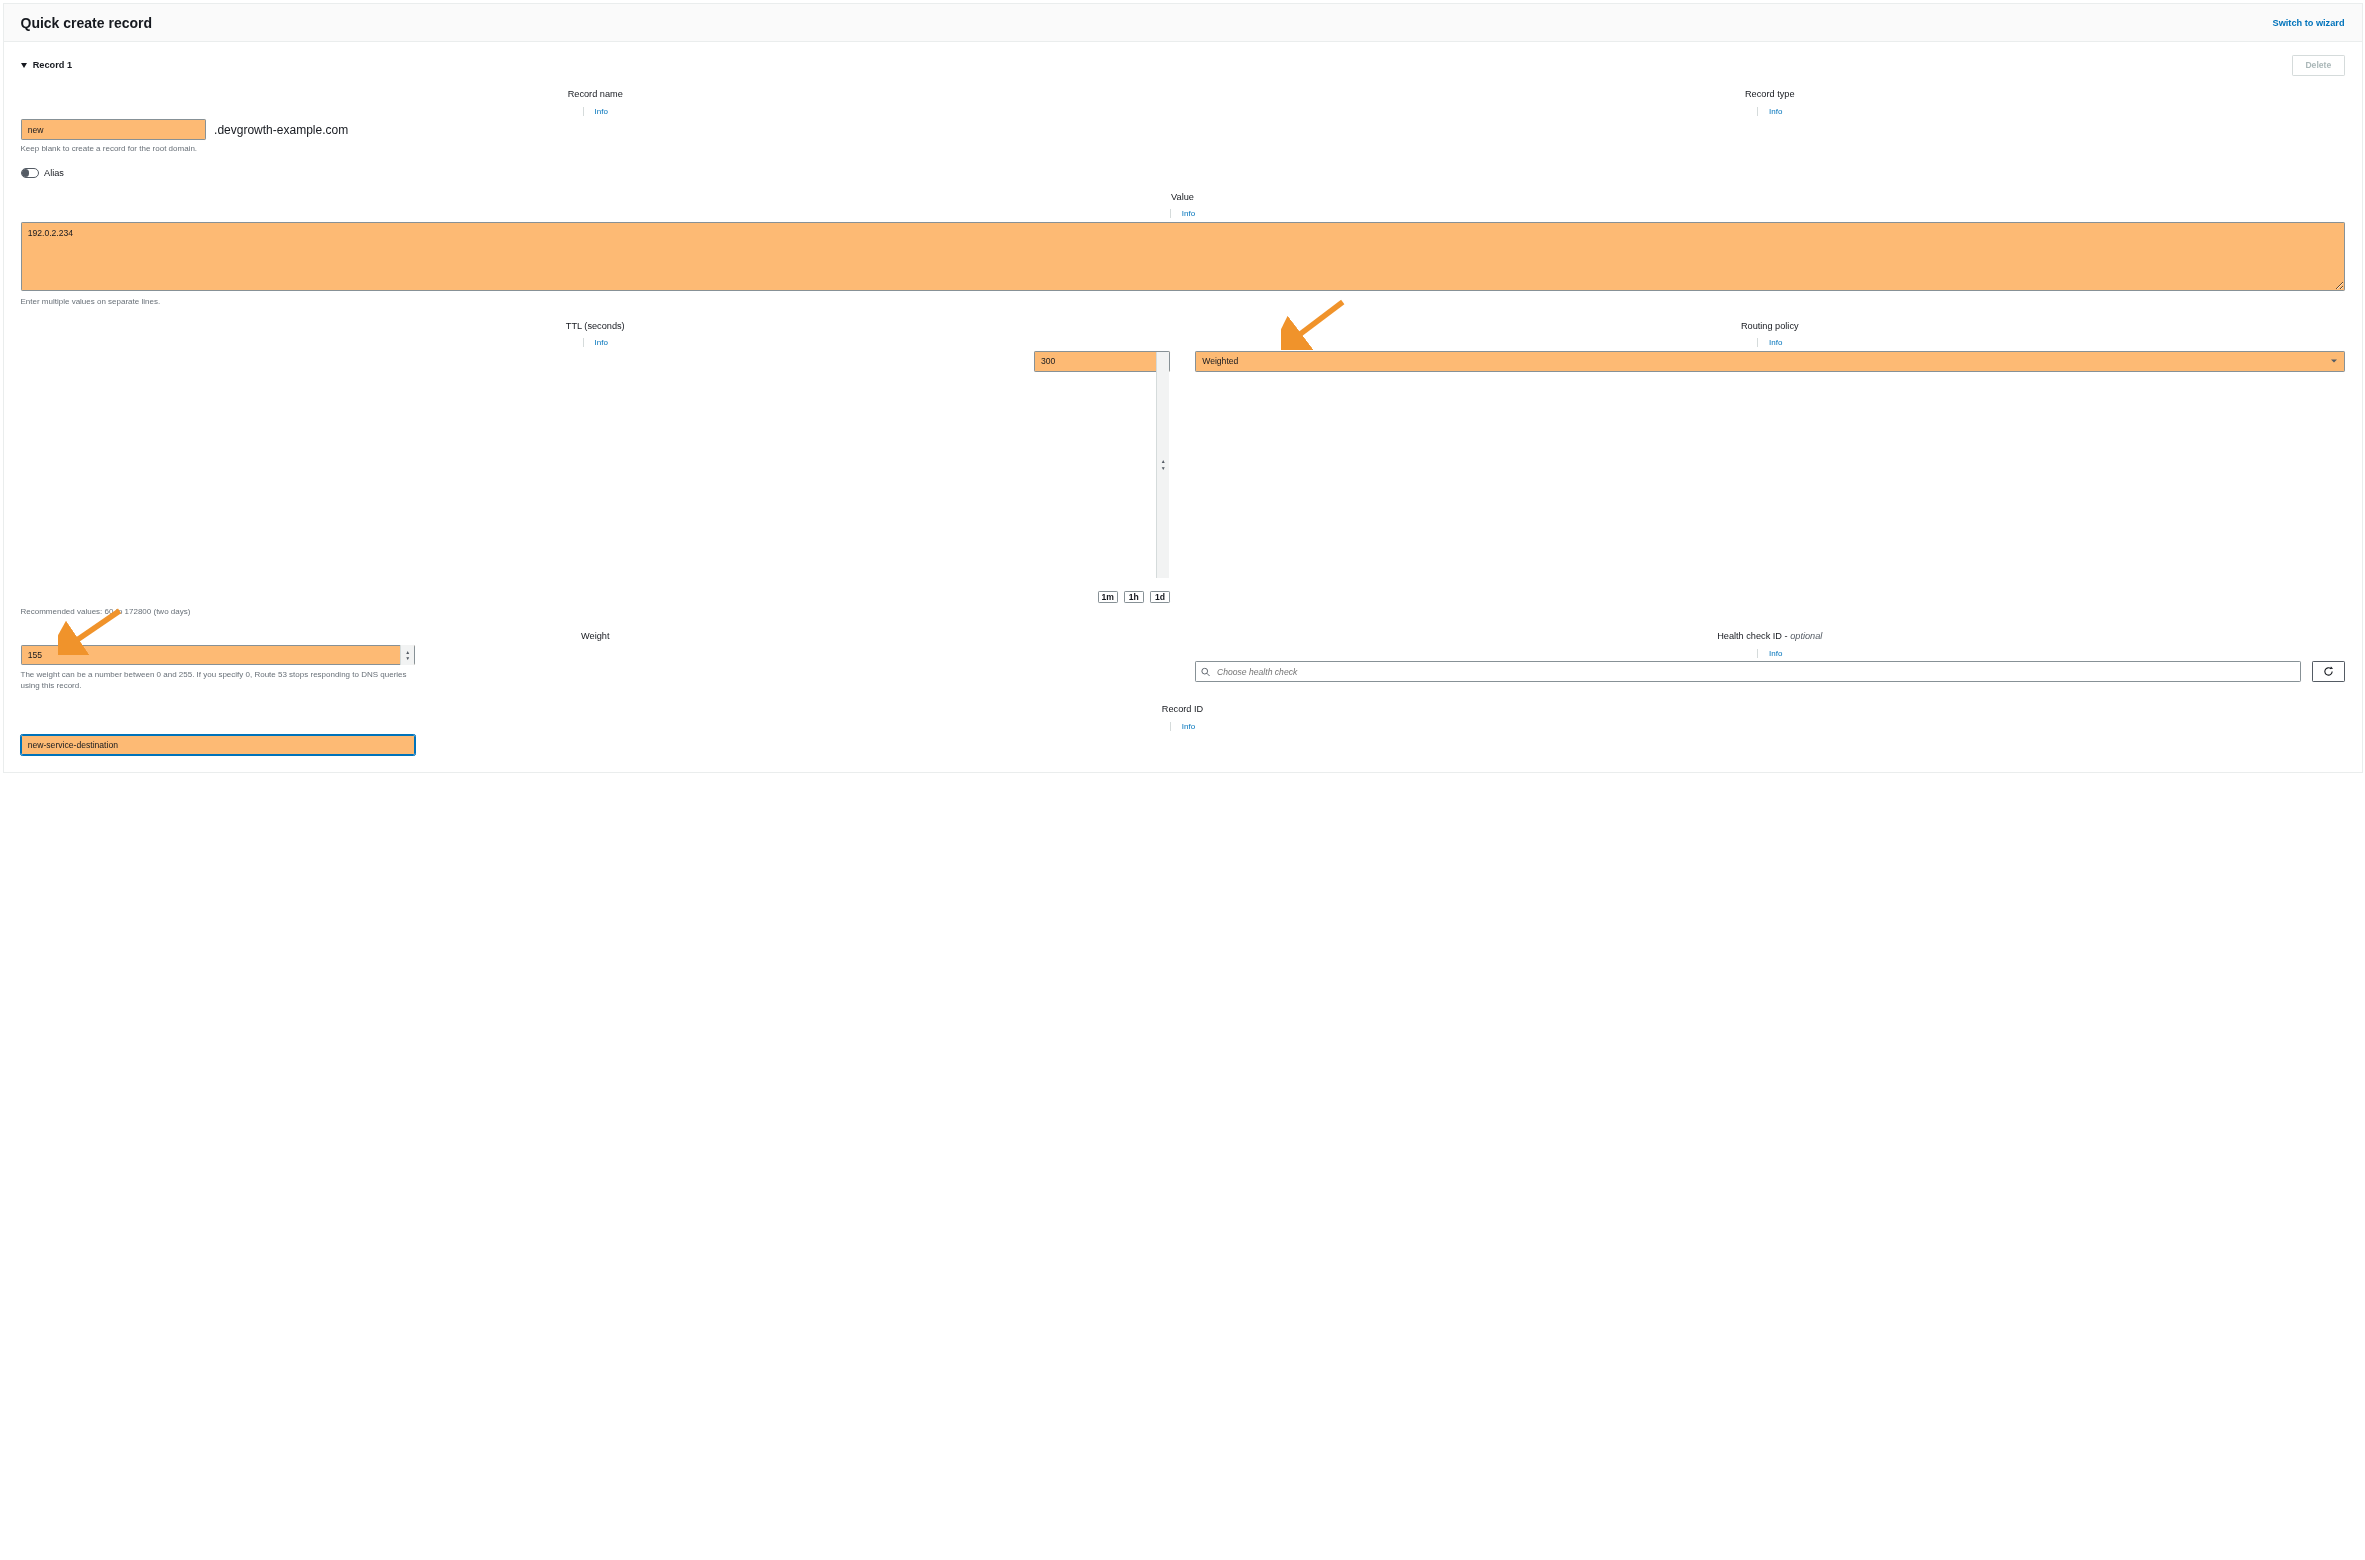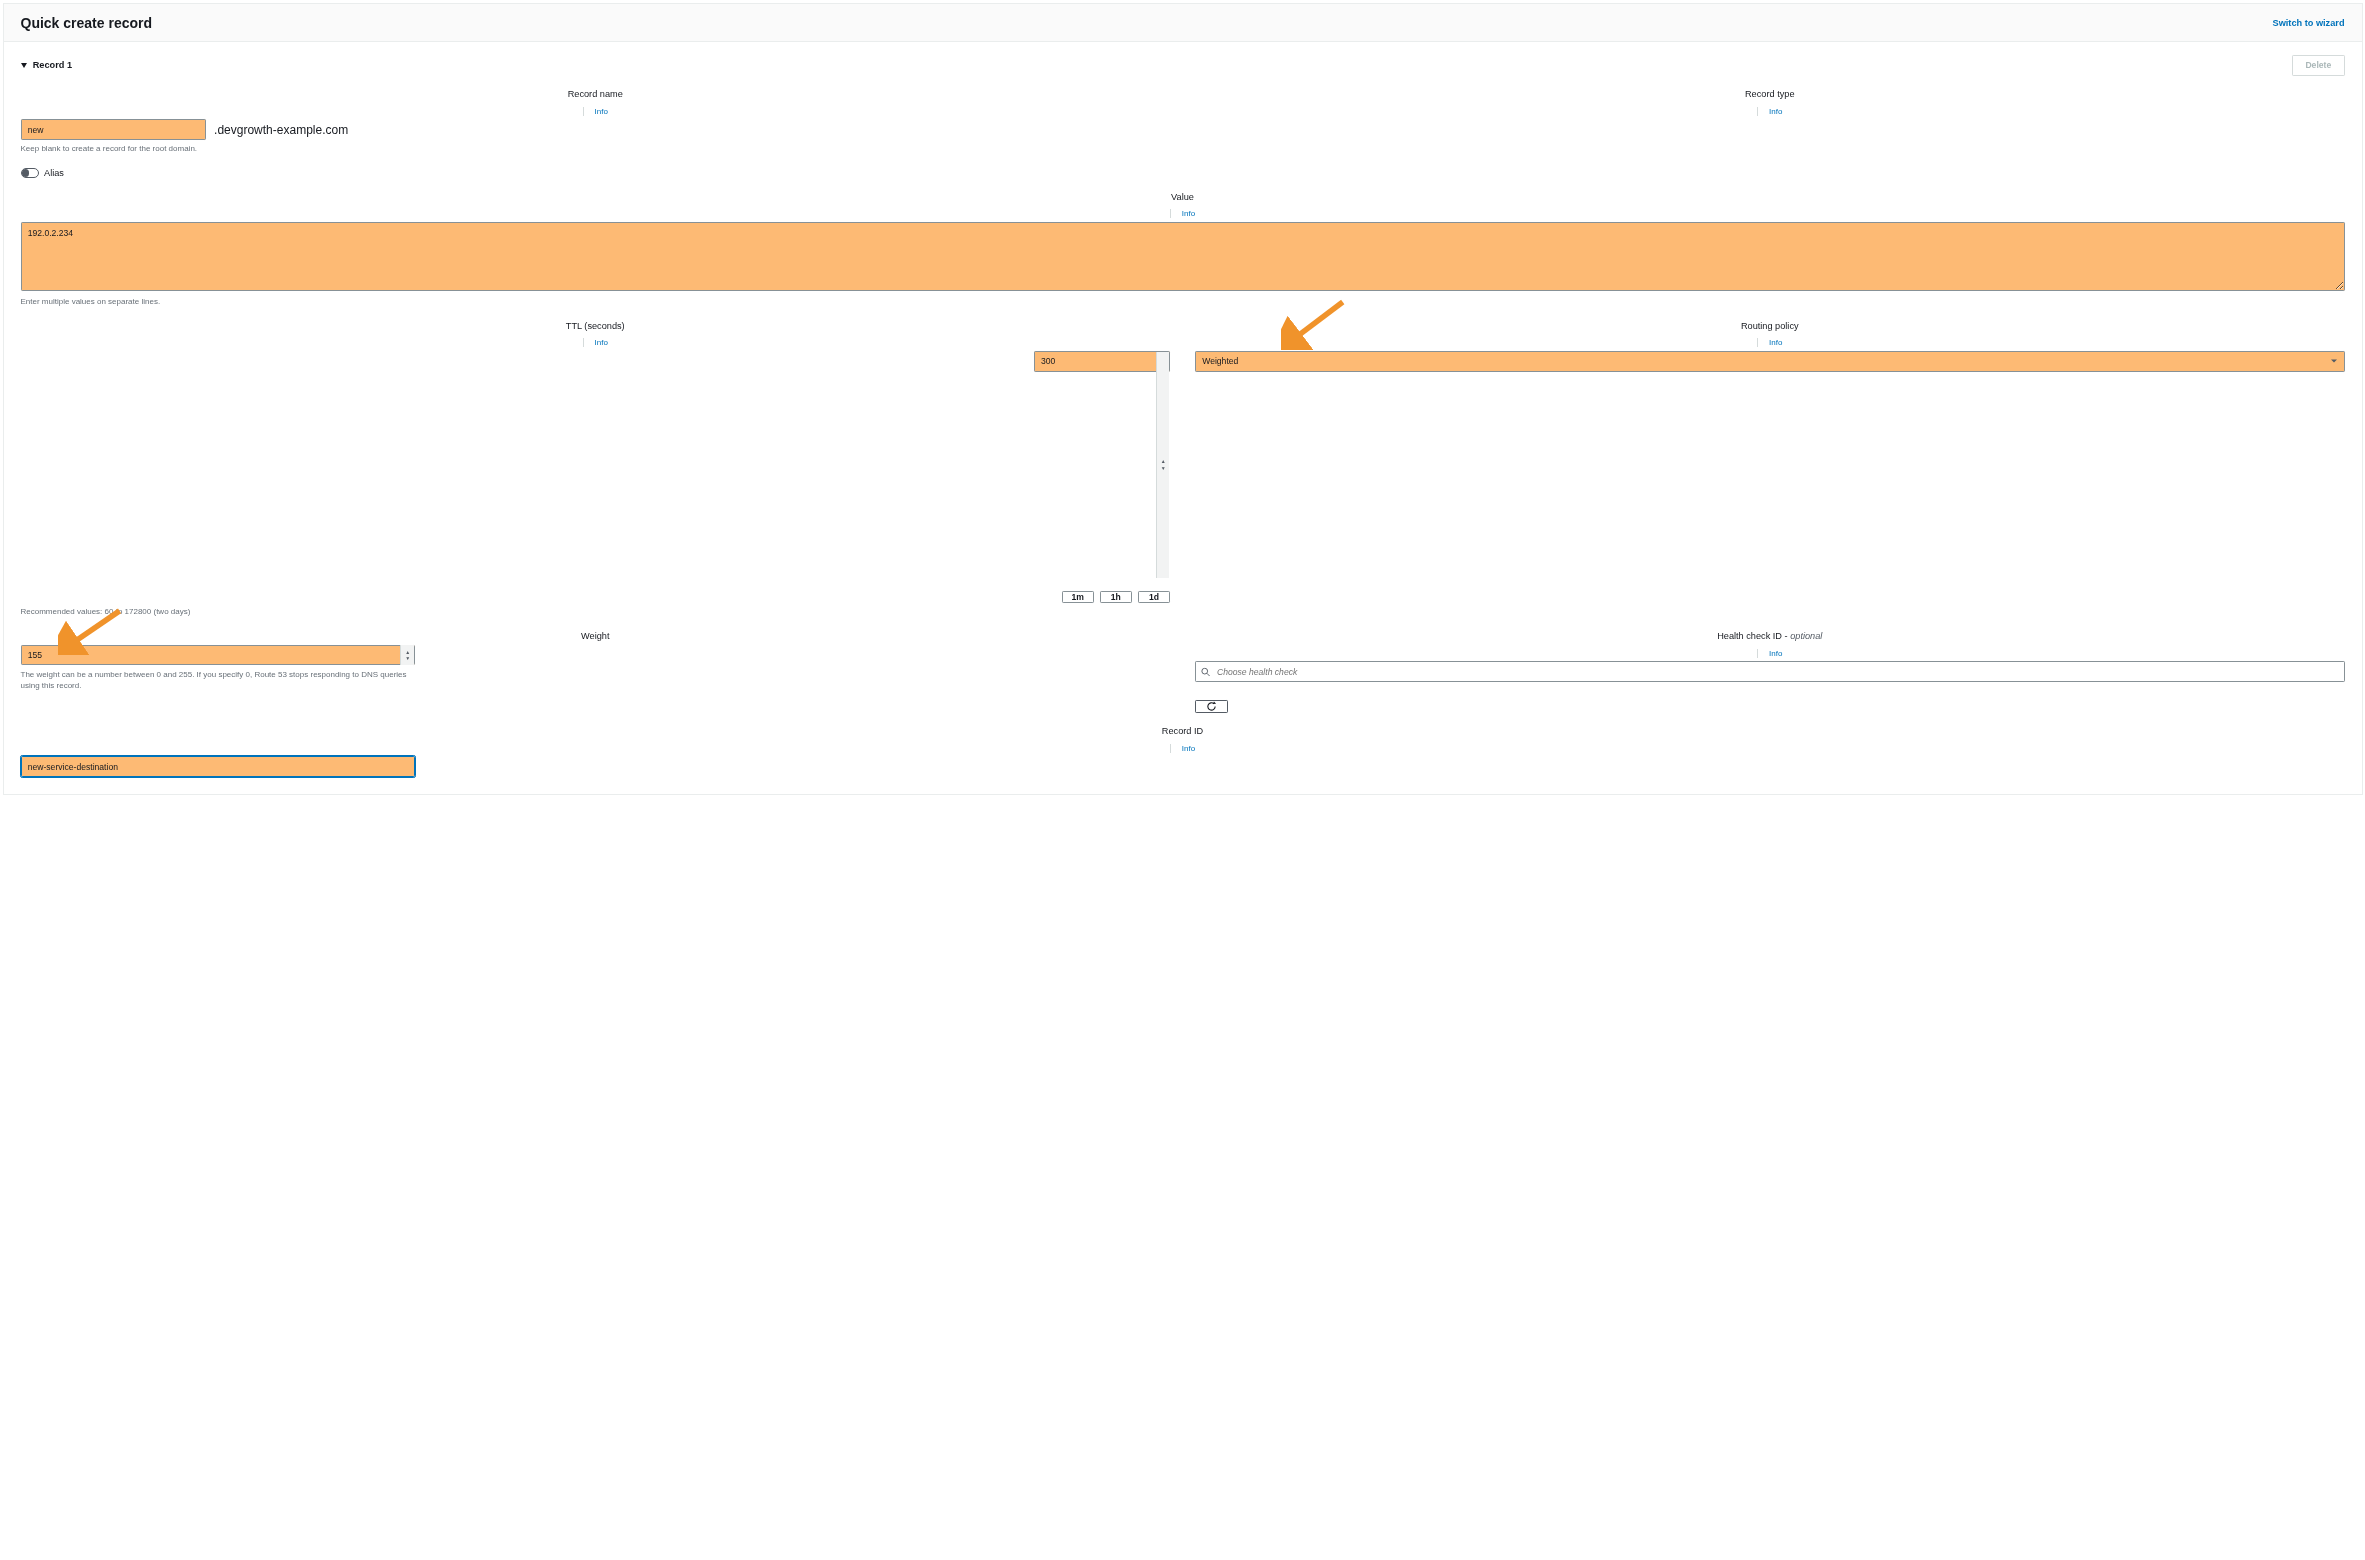--- a/index.html
+++ b/index.html
@@ -194,30 +194,29 @@
     font-size: 5px;
     color: #545b64;
   }
   .spinner div { cursor: pointer; line-height: 1; }
   .quick-btns { display: flex; gap: 6.2px; }
   .quick-btn {
     border: 0.6px solid #879196;
     background: #fff;
     font-weight: 700;
     font-size: 8.6px;
-    width: 32px;
+    width: 20px;
     cursor: pointer;
     border-radius: 1.2px;
     color: #16191f;
   }
   .hc-row {
     display: flex;
-    gap: 18px;
+    gap: 11px;
     align-items: stretch;
-    flex-direction: column;
   }
   .hc-input-wrap {
     position: relative;
     flex: 1;
   }
   .hc-input {
     border: 0.6px solid #879196;
     width: 100%;
     padding: 4.3px 6.2px 4.3px 21px;
     font-size: 8.6px;

